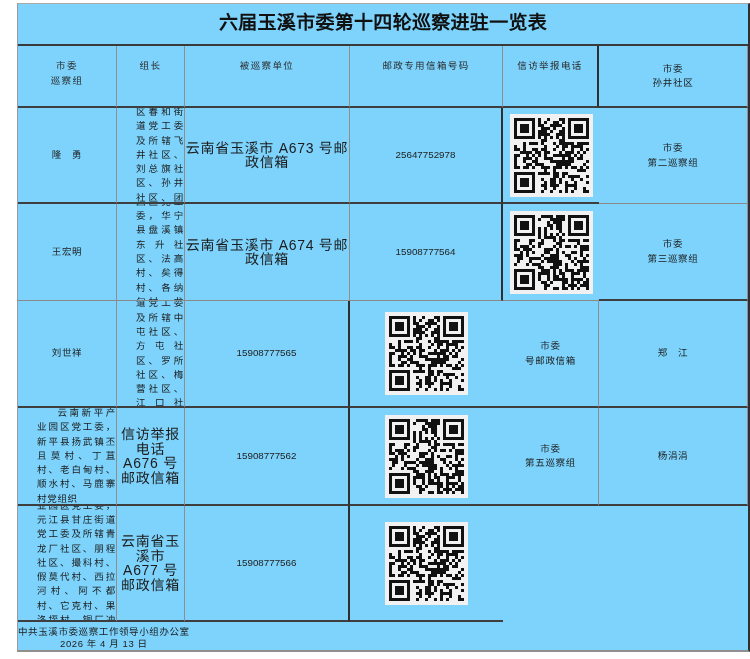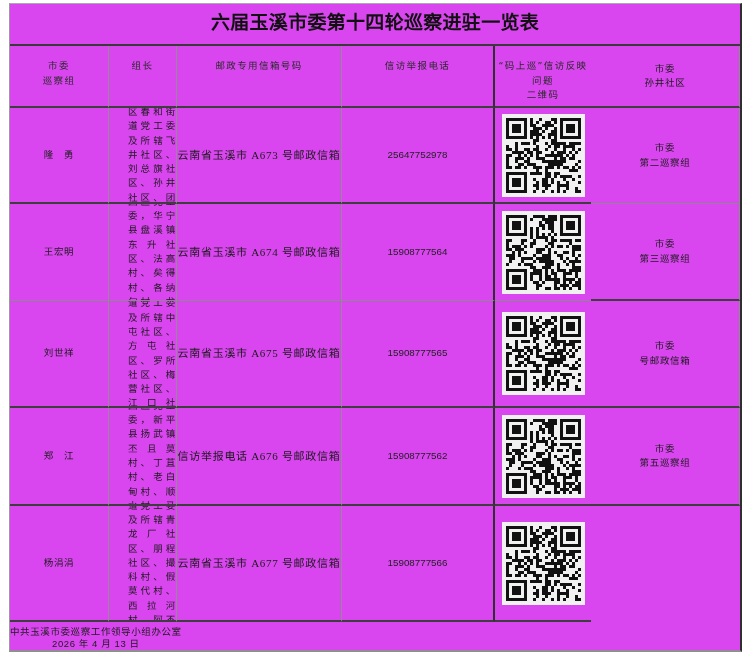--- a/index.html
+++ b/index.html
@@ -1,39 +1,39 @@
 <!DOCTYPE html>
 <html lang="zh-CN"><head>
   <meta charset="utf-8">
   <style>
     html, body { margin: 0; padding: 0; background: #ffffff; }
     body { width: 750px; height: 659px; position: relative; overflow: hidden;
            font-family: "DejaVu Sans", "Liberation Sans", sans-serif; color: #1a1a1a; }
-    .sheet { position: absolute; left: 9px; top: 3px; width: 733px; height: 649px;
+    .sheet { position: absolute; left: 17px; top: 3px; width: 733px; height: 649px;
              box-sizing: border-box; border-top: 1px solid #a9a9a9; border-left: 1px solid #9a9a9a;
-             border-right: 2px solid #2f2f2f; border-bottom: 2px solid #8f8f8f; background: #d946ef; }
+             border-right: 2px solid #2f2f2f; border-bottom: 2px solid #8f8f8f; background: #7dd3fc; }
     .title { height: 42px; box-sizing: border-box; border-bottom: 2px solid #3a3a3a;
              text-align: center; font-family: "DejaVu Serif", "Liberation Serif", serif;
              font-weight: bold; font-size: 19px; letter-spacing: 0.3px; line-height: 34px;
              padding-top: 1px; color: #111; }
     .grid { display: grid;
             grid-template-columns: 99px 68px 165px 153px 96px 149px;
             grid-template-rows: 62px 96px 97px 107px 98px 116px; }
     .c { box-sizing: border-box; border-right: 1px solid #8e8e8e; border-bottom: 2px solid #3e3e3e;
          display: flex; align-items: center; justify-content: center; text-align: center;
          font-size: 9.5px; letter-spacing: 0.7px; line-height: 14.5px; color: #1c1c1c; overflow: hidden; }
     .c.c5 { border-right: 2px solid #2f2f2f; }
     .c.c6 { border-right: none; }
     .c.bl { border-bottom: 1px solid #8a8a8a; }
     .c.h { align-items: flex-start; padding-top: 13px; letter-spacing: 1.4px; color: #2a2a2a; }
     .lines { display: flex; flex-direction: column; align-items: center; }
     .c.units { justify-content: flex-start; padding-left: 19px; }
     .units-text { width: 123px; text-align: justify; text-indent: 20.4px; font-size: 9.5px;
                   letter-spacing: 0.7px; line-height: 14.3px; }
-    .mailbox { font-family: Liberation Serif, serif; font-size: 11px; letter-spacing: 0.7px; }
+    .mailbox { font-family: Liberation Sans, sans-serif; font-size: 14px; letter-spacing: 0.7px; }
     .phone { font-family: "Liberation Sans", sans-serif; font-size: 9.8px; letter-spacing: 0; color: #222; }
     .qr-wrap { width: 83px; height: 83px; background: #f1f1f1; display: flex; align-items: center;
                justify-content: center; }
     .qr-wrap svg { display: block; }
     .footer { height: 28px; box-sizing: border-box; display: flex; justify-content: flex-start;
               padding-right: 6px; padding-top: 4px; }
     .footer-block { text-align: center; font-size: 9.5px; letter-spacing: 0.6px; line-height: 11.5px; color: #1c1c1c; }
     .footer-block .date { font-family: "Liberation Sans", "DejaVu Sans", sans-serif; }
   </style>
 </head>
@@ -44,28 +44,23 @@
 
   <div class="grid">
 
     <div class="c h">
       <div class="lines">
         <span>市委</span>
         <span>巡察组</span>
       </div>
     </div>
     <div class="c h">组长</div>
+    <div class="c h">被巡察单位</div>
     <div class="c h">邮政专用信箱号码</div>
     <div class="c h c5">信访举报电话</div>
-    <div class="c h c6">
-      <div class="lines">
-        <span>“码上巡”信访反映问题</span>
-        <span>二维码</span>
-      </div>
-    </div>
 
     <div class="c">
       <div class="lines">
         <span>市委</span>
         <span>孙井社区</span>
       </div>
     </div>
     <div class="c">隆　勇</div>
     <div class="c units">
       <div class="units-text">云南红塔产业园区党工委，红塔区春和街道党工委及所辖飞井社区、刘总旗社区、孙井社区、团山社区、黄草坝村、波衣村党组织</div>
@@ -739,21 +734,20 @@
     <div class="c">
       <div class="lines">
         <span>市委</span>
         <span>第三巡察组</span>
       </div>
     </div>
     <div class="c">刘世祥</div>
     <div class="c units">
       <div class="units-text">云南易门产业园区党工委，易门县龙泉街道党工委及所辖中屯社区、方屯社区、罗所社区、梅营社区、江口社区、韩所社区、蔡营社区、水桥社区党组织</div>
     </div>
-    <div class="c mailbox">云南省玉溪市 A675 号邮政信箱</div>
     <div class="c c5 phone">15908777565</div>
     <div class="c c6">
       <div class="qr-wrap">
           <svg width="75" height="75" viewBox="0 0 75 75" fill="#111" shape-rendering="crispEdges">
             <rect x="0" y="0" width="3" height="3"></rect>
             <rect x="3" y="0" width="3" height="3"></rect>
             <rect x="6" y="0" width="3" height="3"></rect>
             <rect x="9" y="0" width="3" height="3"></rect>
             <rect x="12" y="0" width="3" height="3"></rect>
             <rect x="15" y="0" width="3" height="3"></rect>

